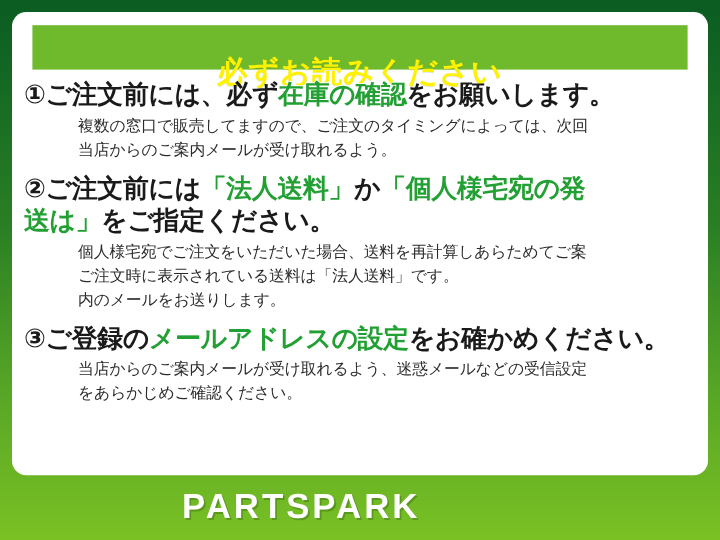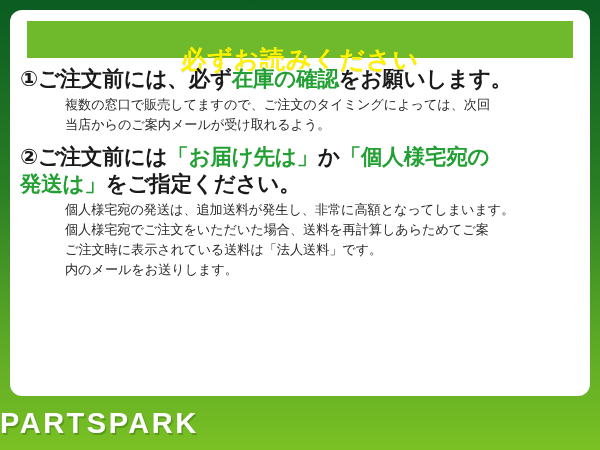--- a/index.html
+++ b/index.html
@@ -74,21 +74,21 @@
     color:#2b2b2b;
     letter-spacing:-0.1px;
   }
   .body .ln { display:block; white-space:nowrap;margin-left:28px; }
 
   
   .footer {
     position:absolute;
     left:0; top:396px;
     width:502px; height:54px;
-    display:flex; align-items:center; justify-content:flex-start;
+    display:flex; align-items:center; justify-content:center;
   }
   .brand {
     color:#ffffff;
     font-size:29px;
     font-weight:bold;
     letter-spacing:2.5px;
     text-shadow:1.5px 1.5px 0 rgba(60,110,20,.45);
   }
 </style>
 </head>
@@ -102,26 +102,32 @@
 
   <div class="list">
       <div class="item">
         <div class="head"><span class="num">①</span><span>ご注文前には、必ず</span><span class="hl">在庫の確認</span><span>をお願いします。</span></div>
         <div class="body">
           <span class="ln">複数の窓口で販売してますので、ご注文のタイミングによっては、次回</span>
           <span class="ln">当店からのご案内メールが受け取れるよう。</span>
         </div>
       </div>
       <div class="item">
-        <div class="head wrap"><span class="num">②</span><span>ご注文前には</span><span class="hl">「お届け先は」</span><span>か</span><span class="hl">「個人様宅宛の発送は」</span><span>をご指定ください。</span></div>
+        <div class="head wrap"><span class="num">②</span><span>ご注文前には</span><span class="hl">「法人送料」</span><span>か</span><span class="hl">「個人様宅宛の発送は」</span><span>をご指定ください。</span></div>
         <div class="body">
-          <span class="ln">個人様宅宛の発送は、追加送料が発生し、非常に高額となってしまいます。</span>
           <span class="ln">個人様宅宛でご注文をいただいた場合、送料を再計算しあらためてご案</span>
           <span class="ln">ご注文時に表示されている送料は「法人送料」です。</span>
           <span class="ln">内のメールをお送りします。</span>
+        </div>
+      </div>
+      <div class="item">
+        <div class="head"><span class="num">③</span><span>ご登録の</span><span class="hl">メールアドレスの設定</span><span>をお確かめください。</span></div>
+        <div class="body">
+          <span class="ln">当店からのご案内メールが受け取れるよう、迷惑メールなどの受信設定</span>
+          <span class="ln">をあらかじめご確認ください。</span>
         </div>
       </div>
     </div>
 
 </div>
 
 <div class="footer">
   <div class="brand">PARTSPARK</div>
 </div>
 

